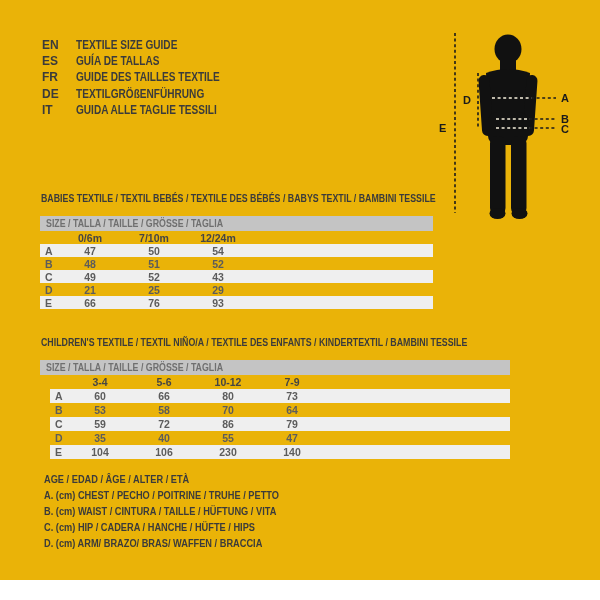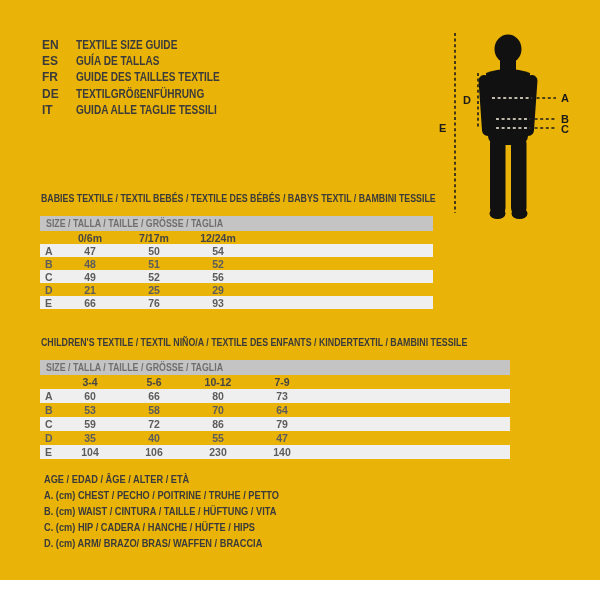--- a/index.html
+++ b/index.html
@@ -20,21 +20,21 @@
   .solid{fill:#111111;}
 
   
   .section{position:absolute;font-weight:700;}
   .babies{left:40px;top:192px;width:393px;}
   .children{left:40px;top:336px;width:470px;}
   .sec-title{font-size:10.5px;height:12px;line-height:12px;margin-left:1px;color:#3b3b3b;}
   .size-bar{margin-top:12px;height:15px;line-height:15px;background:#c4c4c4;color:#6f6f6f;
             font-size:10.5px;padding-left:6px;box-sizing:border-box;}
   .trow{display:flex;align-items:center;font-size:10.5px;color:#5c5c5c;height:13px;}
-  .children .trow{height:14px;}
+  .children .trow{height:14px;margin-left:10px;}
   .trow.head{color:#454545;}
   .stripe{background:#efefef;}
   .cl{width:18px;padding-left:5px;box-sizing:border-box;flex:none;}
   .cv{width:64px;text-align:center;flex:none;}
 
   
   .legend{position:absolute;left:44px;top:471px;font-size:11px;font-weight:700;line-height:16px;color:#3b3b3b;}
 </style>
 </head>
 <body>
@@ -99,40 +99,40 @@
     <div class="sec-title">
       <span class="cond">BABIES TEXTILE / TEXTIL BEBÉS / TEXTILE DES BÉBÉS / BABYS TEXTIL / BAMBINI TESSILE</span>
     </div>
     <div class="size-bar">
       <span class="cond">SIZE / TALLA / TAILLE / GRÖSSE / TAGLIA</span>
     </div>
     <div>
       <div class="trow head">
         <span class="cl"></span>
         <span class="cv">0/6m</span>
-        <span class="cv">7/17m</span>
+        <span class="cv">7/10m</span>
         <span class="cv">12/24m</span>
       </div>
       <div class="trow stripe">
         <span class="cl">A</span>
         <span class="cv">47</span>
         <span class="cv">50</span>
         <span class="cv">54</span>
       </div>
       <div class="trow">
         <span class="cl">B</span>
         <span class="cv">48</span>
         <span class="cv">51</span>
         <span class="cv">52</span>
       </div>
       <div class="trow stripe">
         <span class="cl">C</span>
         <span class="cv">49</span>
         <span class="cv">52</span>
-        <span class="cv">56</span>
+        <span class="cv">43</span>
       </div>
       <div class="trow">
         <span class="cl">D</span>
         <span class="cv">21</span>
         <span class="cv">25</span>
         <span class="cv">29</span>
       </div>
       <div class="trow stripe">
         <span class="cl">E</span>
         <span class="cv">66</span>

